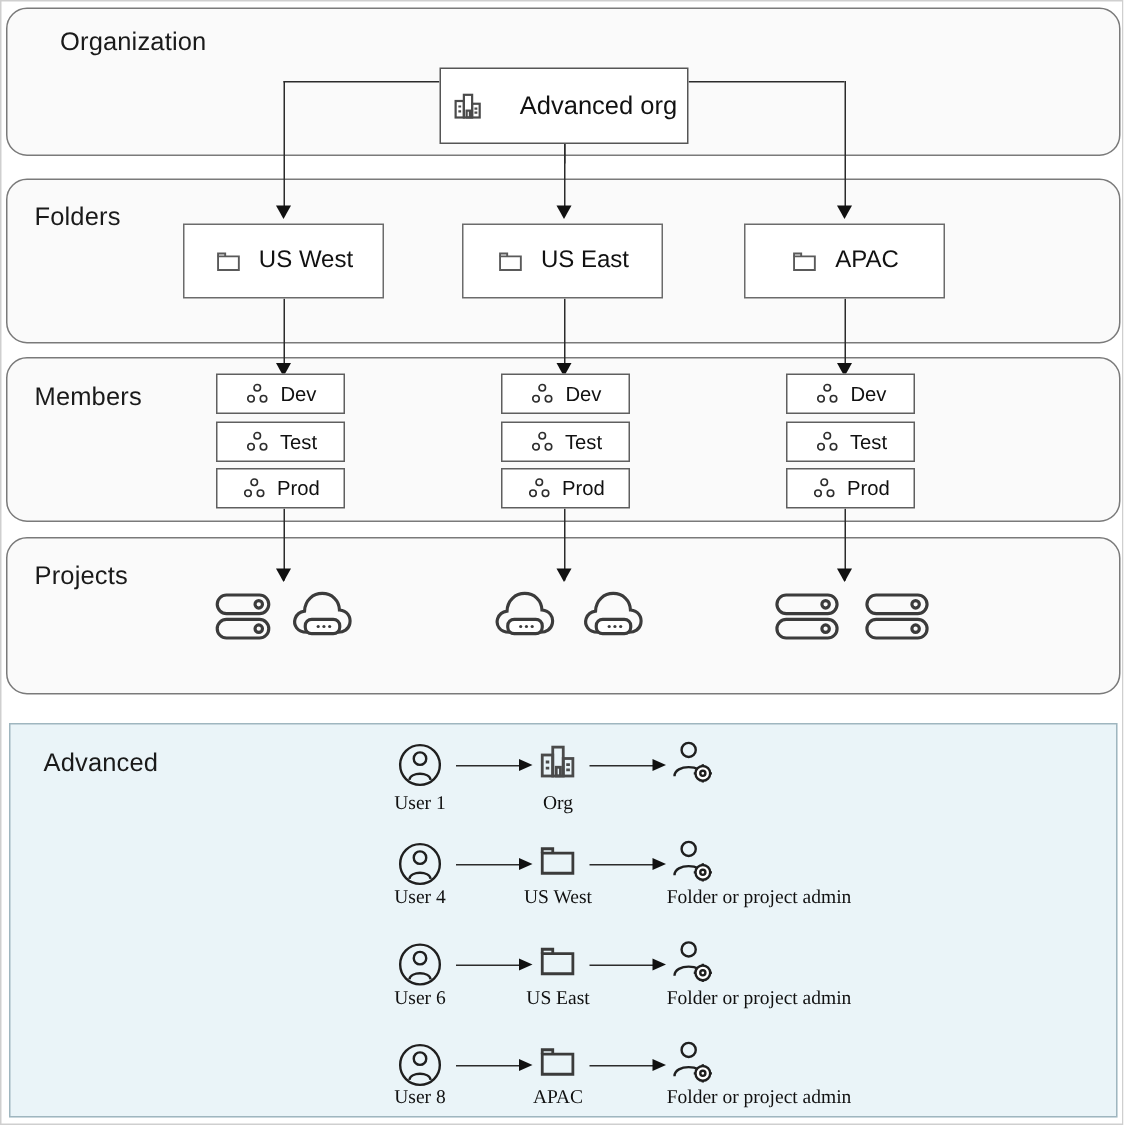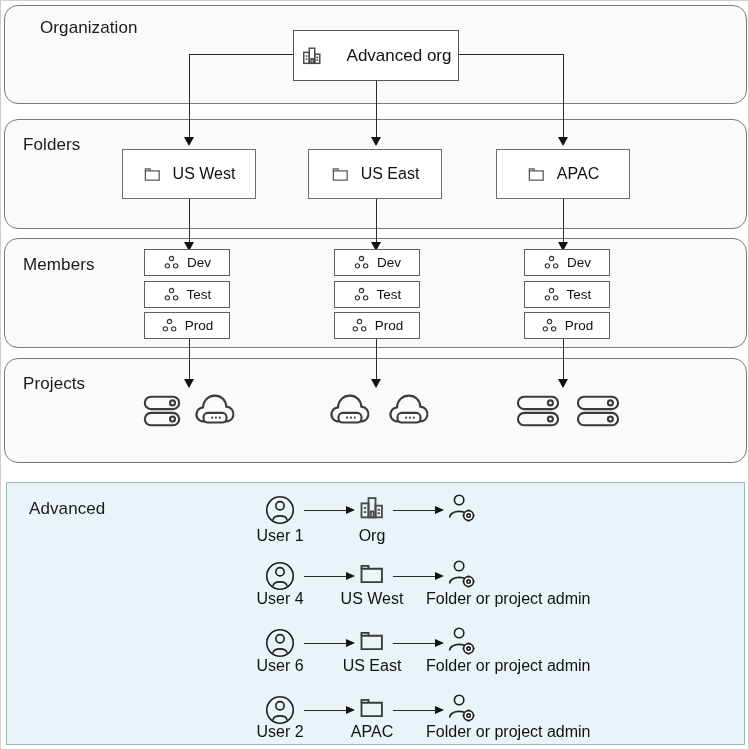--- a/index.html
+++ b/index.html
@@ -78,25 +78,26 @@
     border-top:4.5px solid transparent;
     border-bottom:4.5px solid transparent;
     border-left:9px solid #111;
     z-index:4;
   }
 
   
   .m-icon{ position:absolute; z-index:6; }
   .m-cap{
     position:absolute;
-    font-size:16px;
+    font-size:13px;
     color:#111;
     white-space:nowrap;
     text-align:center;
     z-index:6;
+    font-family:Liberation Serif, serif;
   }
   .res-icon{ position:absolute; z-index:6;}
   svg{ display:block; }
 </style>
 </head>
 <body>
 
 <div id="canvas">
 
   <div class="band" style="left:3px;top:4px;width:743px;height:99px;"></div>
@@ -107,21 +108,21 @@
 
   <div class="band" style="left:3px;top:237px;width:743px;height:110px;"></div>
   <div class="band-label" style="left:22px;top:254px;">Members</div>
 
   <div class="band" style="left:3px;top:357px;width:743px;height:105px;"></div>
   <div class="band-label" style="left:22px;top:373px;">Projects</div>
 
   <div class="band members" style="left:5px;top:481px;width:739px;height:263px;"></div>
   <div class="band-label" style="left:28px;top:498px;">Advanced</div>
 
-  <div class="node org" style="left:292px;top:29px;width:166px;height:51px;gap:24px;">
+  <div class="node org" style="left:292px;top:44px;width:166px;height:51px;gap:24px;">
     <span>
       <svg width="22" height="22" viewBox="0 0 24 24" fill="none" stroke="#4a4a4a" stroke-width="1.6">
         <rect x="3" y="8" width="6" height="12"></rect>
         <rect x="9" y="3.5" width="6" height="16.5"></rect>
         <rect x="15" y="10" width="5.5" height="10"></rect>
         <line x1="5" y1="12" x2="7" y2="12"></line>
         <line x1="5" y1="15.5" x2="7" y2="15.5"></line>
         <rect x="11" y="15" width="2.4" height="5"></rect>
         <line x1="16.7" y1="13.5" x2="18.8" y2="13.5"></line>
         <line x1="16.7" y1="16.5" x2="18.8" y2="16.5"></line>
@@ -457,17 +458,17 @@
       <circle cx="16" cy="9.5" r="5"></circle>
       <path d="M6 28 C6 19.5 26 19.5 26 28"></path>
       <circle cx="26" cy="26" r="5.2" fill="#ffffff"></circle>
       <circle cx="26" cy="26" r="1.8"></circle>
       <line x1="26" y1="19.6" x2="26" y2="21.2"></line>
       <line x1="26" y1="30.8" x2="26" y2="32.4"></line>
       <line x1="19.6" y1="26" x2="21.2" y2="26"></line>
       <line x1="30.8" y1="26" x2="32.4" y2="26"></line>
     </svg>
   </div>
-  <div class="m-cap" style="left:239px;top:722px;width:80px;">User 2</div>
+  <div class="m-cap" style="left:239px;top:722px;width:80px;">User 8</div>
   <div class="m-cap" style="left:331px;top:722px;width:80px;">APAC</div>
   <div class="m-cap" style="left:425px;top:722px;width:160px;">Folder or project admin</div>
 
 </div>
 
 </body></html>

